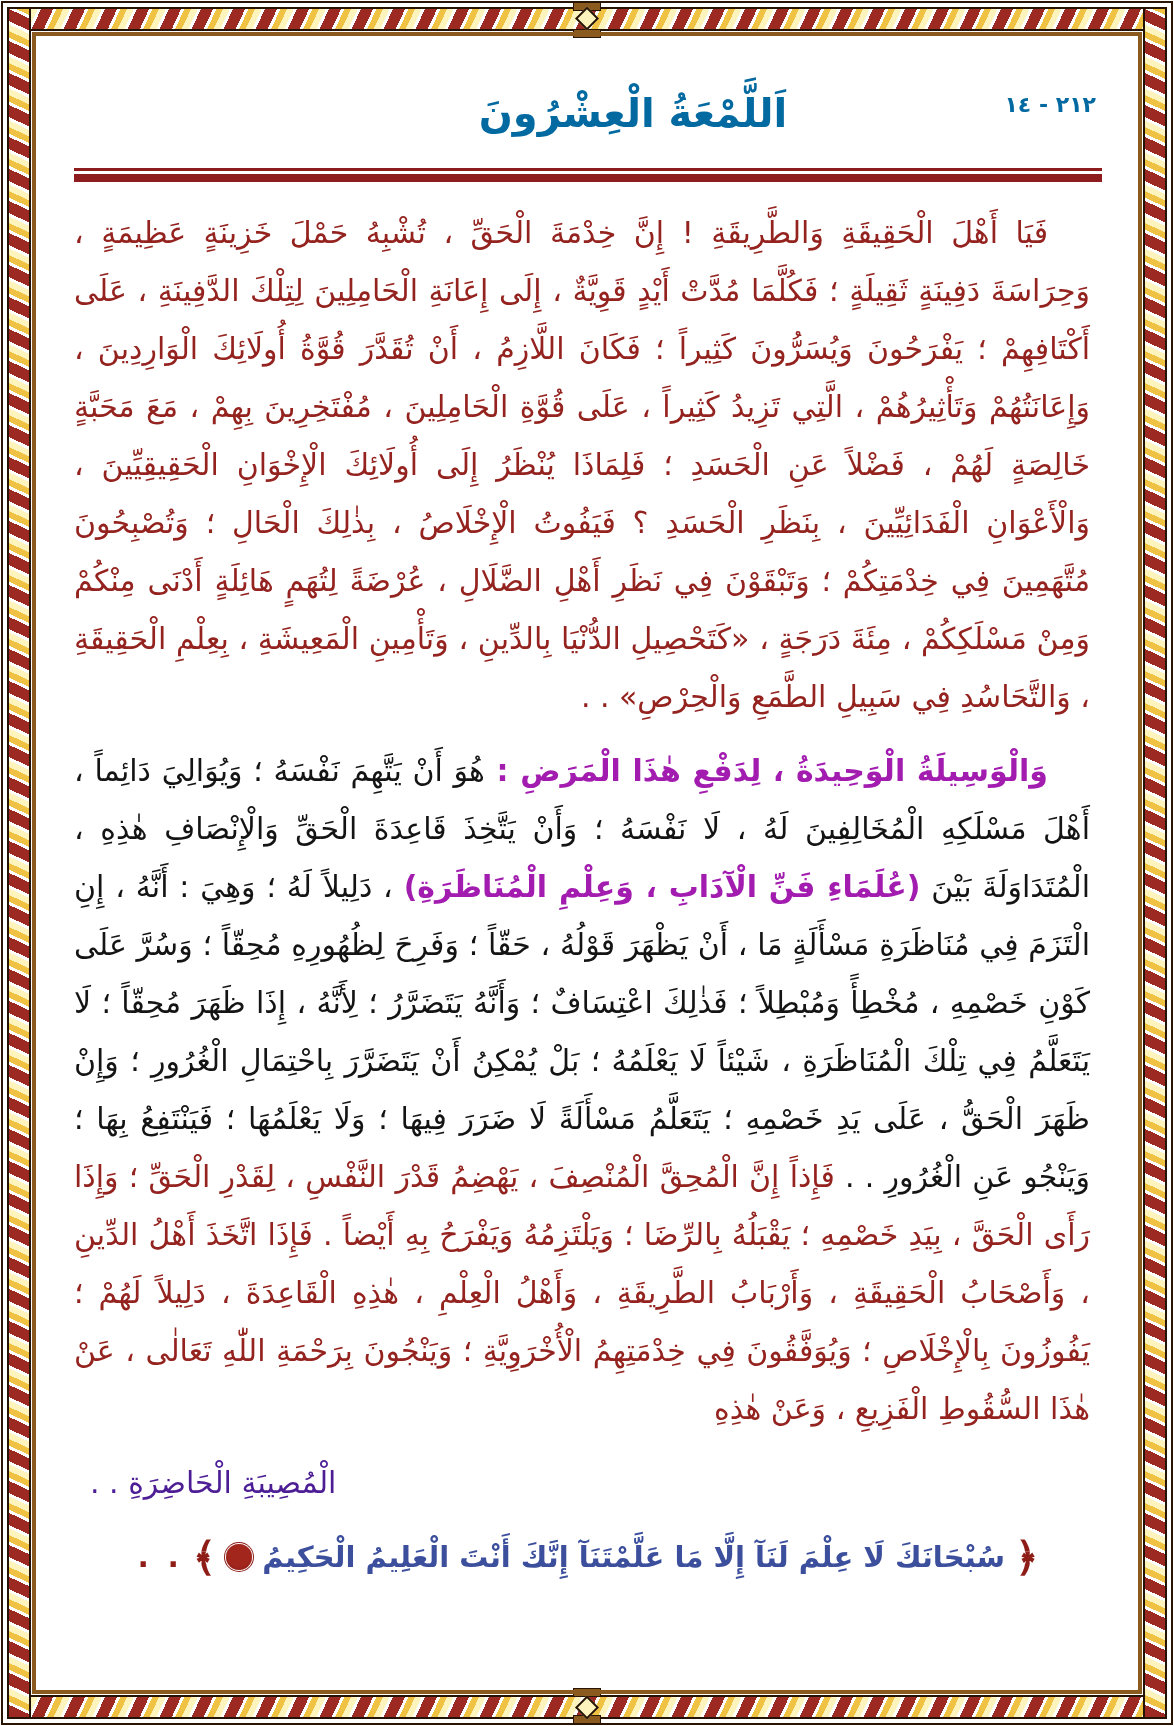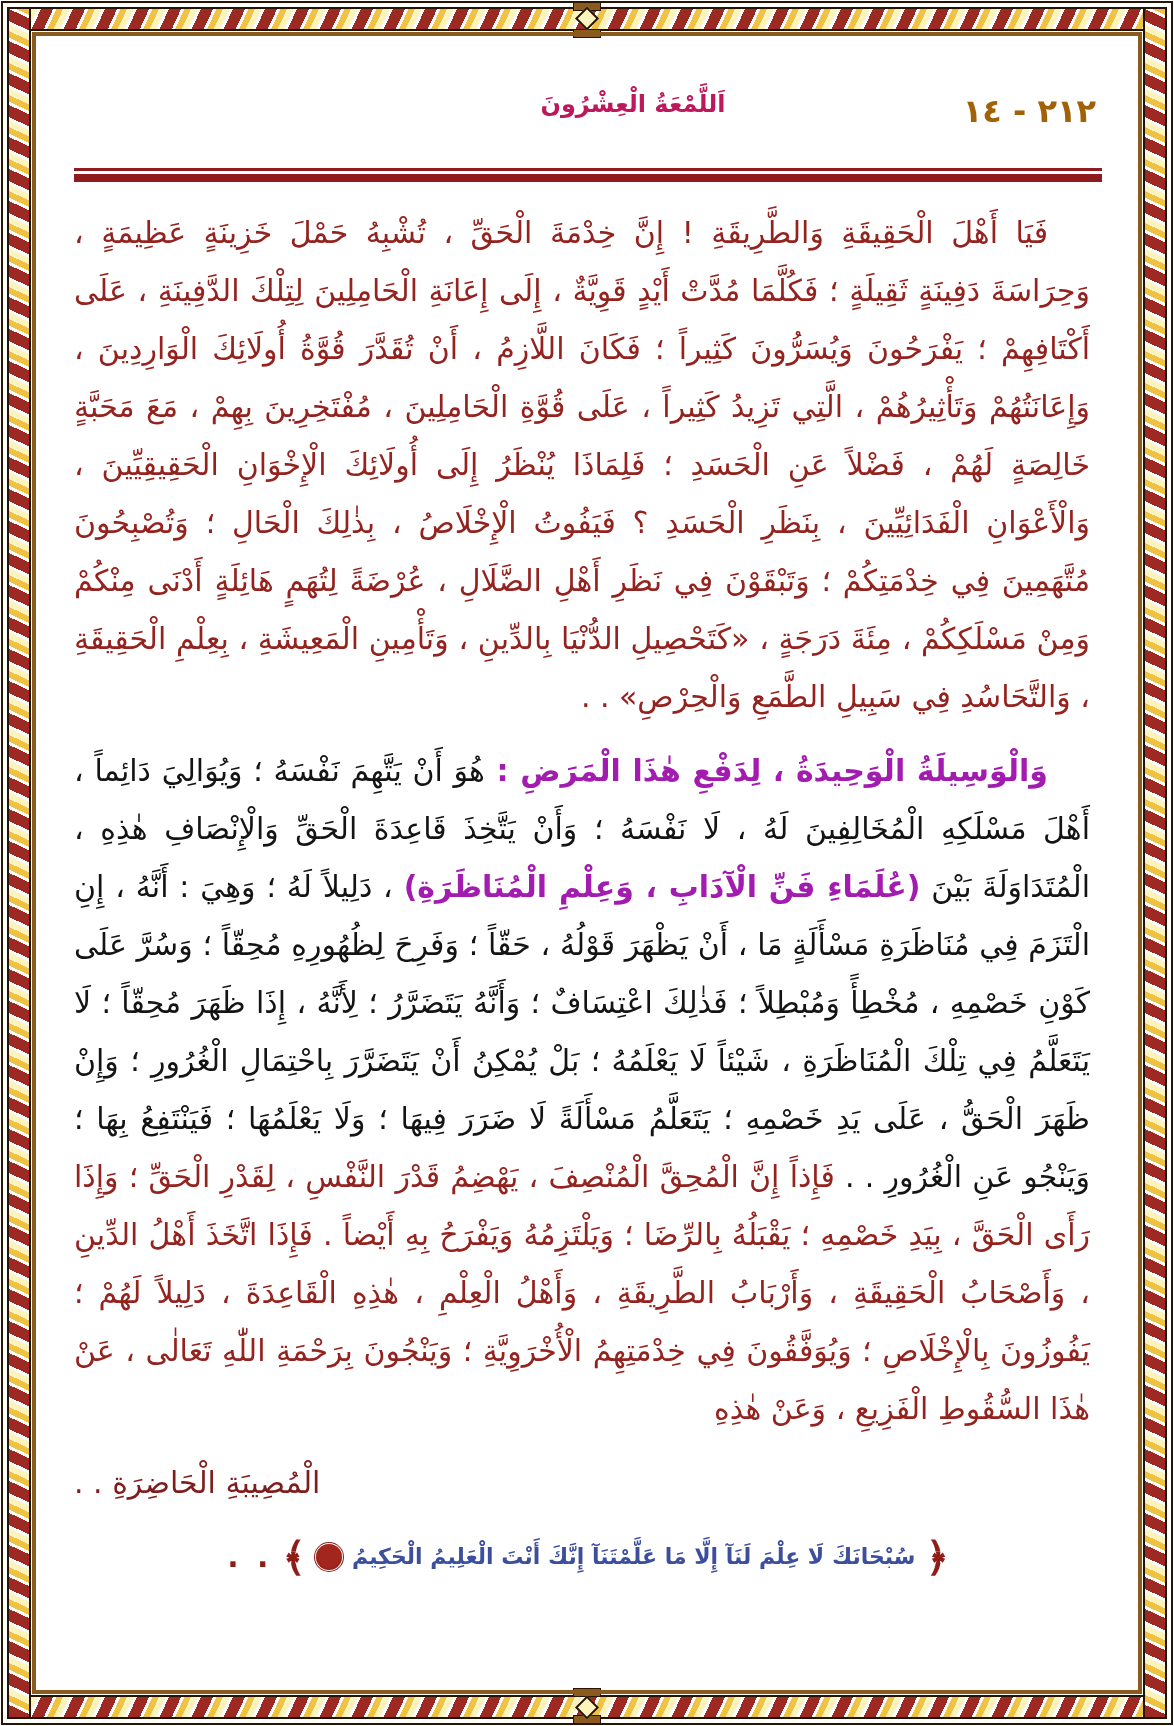--- a/index.html
+++ b/index.html
@@ -36,51 +36,51 @@
   .dia-top{top:10px;} .dia-bottom{bottom:10px;}
 
   
   .content{
     position:absolute;left:74px;right:72px;top:78px;bottom:40px;
     direction:rtl;
   }
   .header{position:relative;height:64px;}
   .page-ref{
     position:absolute;top:14px;right:6px;
-    font-size:32px;font-weight:bold;color:#a16207;letter-spacing:2px;text-align:right;
+    font-size:22px;font-weight:bold;color:#0369a1;letter-spacing:2px;text-align:right;
   }
   .page-title{
     text-align:center;padding-top:12px;
-    font-size:24px;font-weight:bold;color:#be185d;
+    font-size:40px;font-weight:bold;color:#0369a1;
     transform:translateX(45px);
   }
   .rule{margin-top:26px;}
   .rule-thin{height:3px;background:#8e1c1e;}
   .rule-gap{height:3px;}
   .rule-thick{height:8px;background:#8e1c1e;}
 
   .body-text{
     margin-top:22px;
     font-size:30px;line-height:58px;
     text-align:justify;
   }
   .para{margin:0 12px 16px 0;text-indent:42px;}
   .red{color:#94231f;}
   .dark-red-bold{color:#a21caf;font-weight:bold;}
   .black{color:#141414;}
   .last-line{
-    margin:0;color:#7f1d1d;text-align:left;text-indent:0;line-height:58px;
+    margin:16px;color:#4c1d95;text-align:left;text-indent:0;line-height:58px;
   }
   .verse{
     margin-top:16px;
     display:flex;justify-content:center;align-items:center;gap:10px;
     direction:rtl;
   }
   .verse-bracket{color:#8e1d17;font-size:40px;font-weight:bold;line-height:1;}
-  .verse-text{color:#3c4f9d;font-weight:bold;font-size:22px;line-height:1.6;}
+  .verse-text{color:#3c4f9d;font-weight:bold;font-size:29px;line-height:1.6;}
   .rosette{
     display:inline-block;width:26px;height:26px;border-radius:50%;
     background:radial-gradient(circle at 50% 45%, #a3261d 0 55%, #7c140e 100%);
     box-shadow:0 0 0 1px #fff,0 0 0 2px #8e1d17;
   }
   .verse-dots{color:#8e1d17;font-weight:bold;font-size:30px;letter-spacing:4px;}
 </style>
 </head>
 <body>
 

